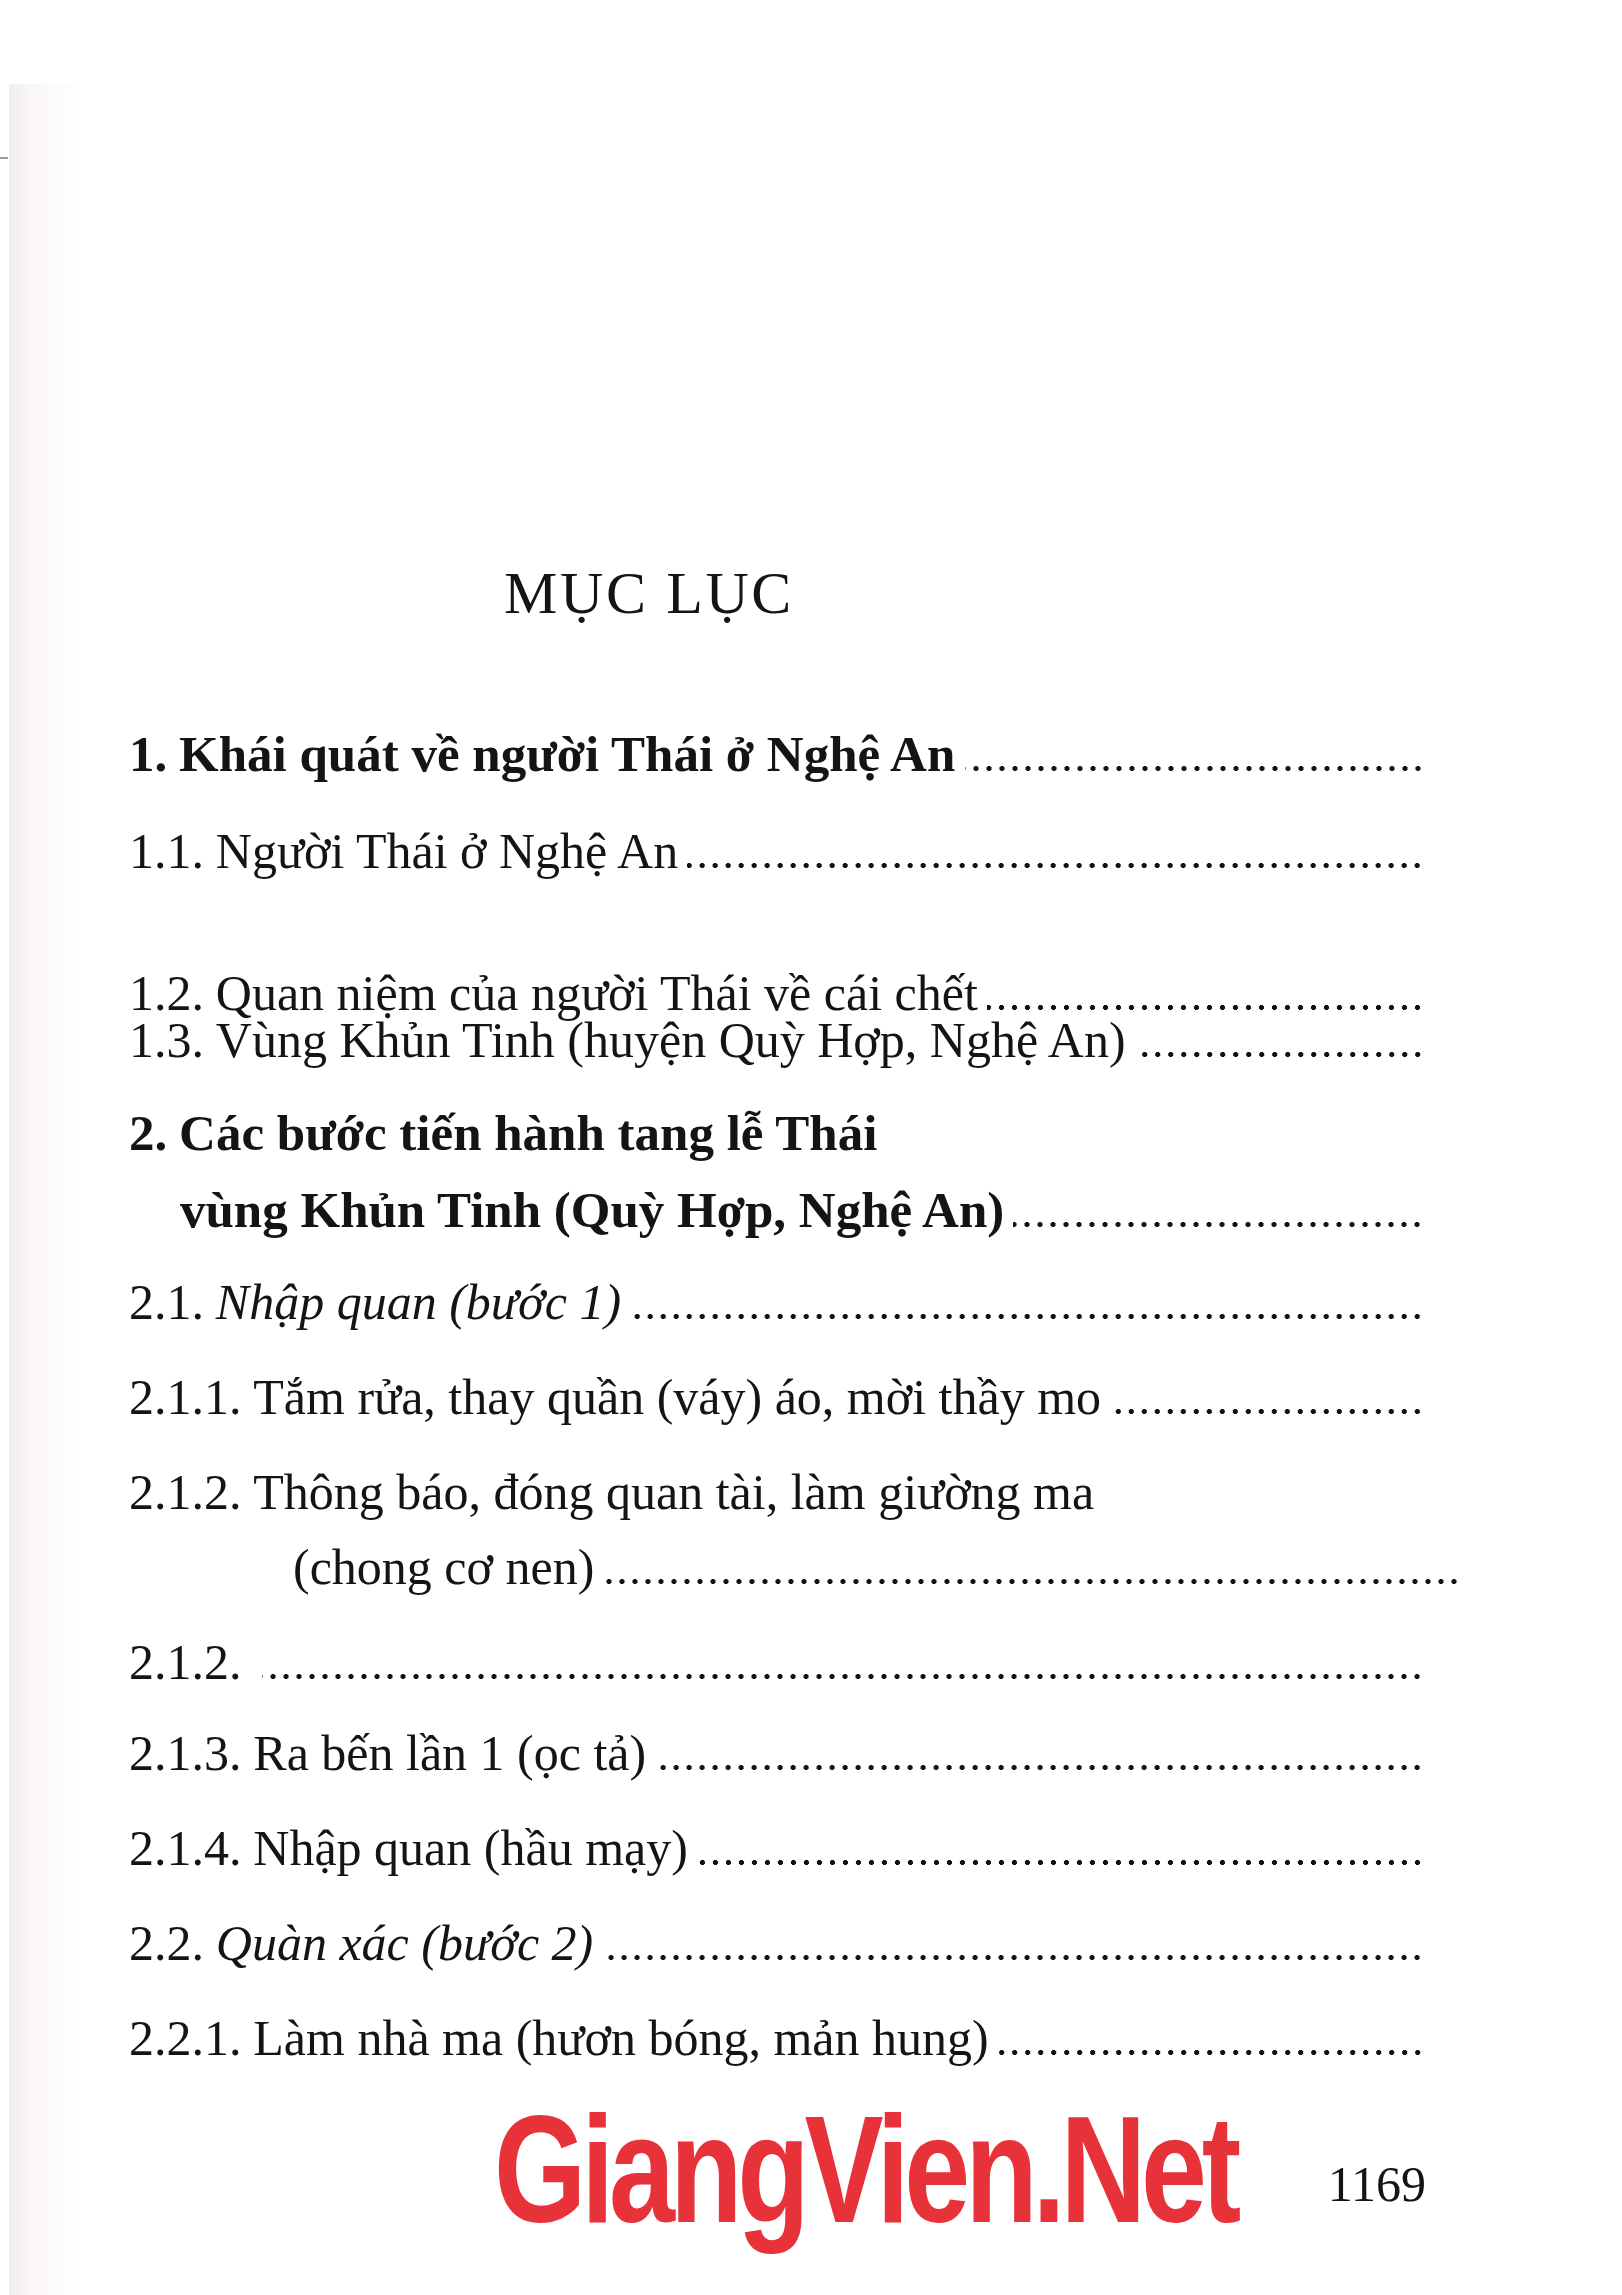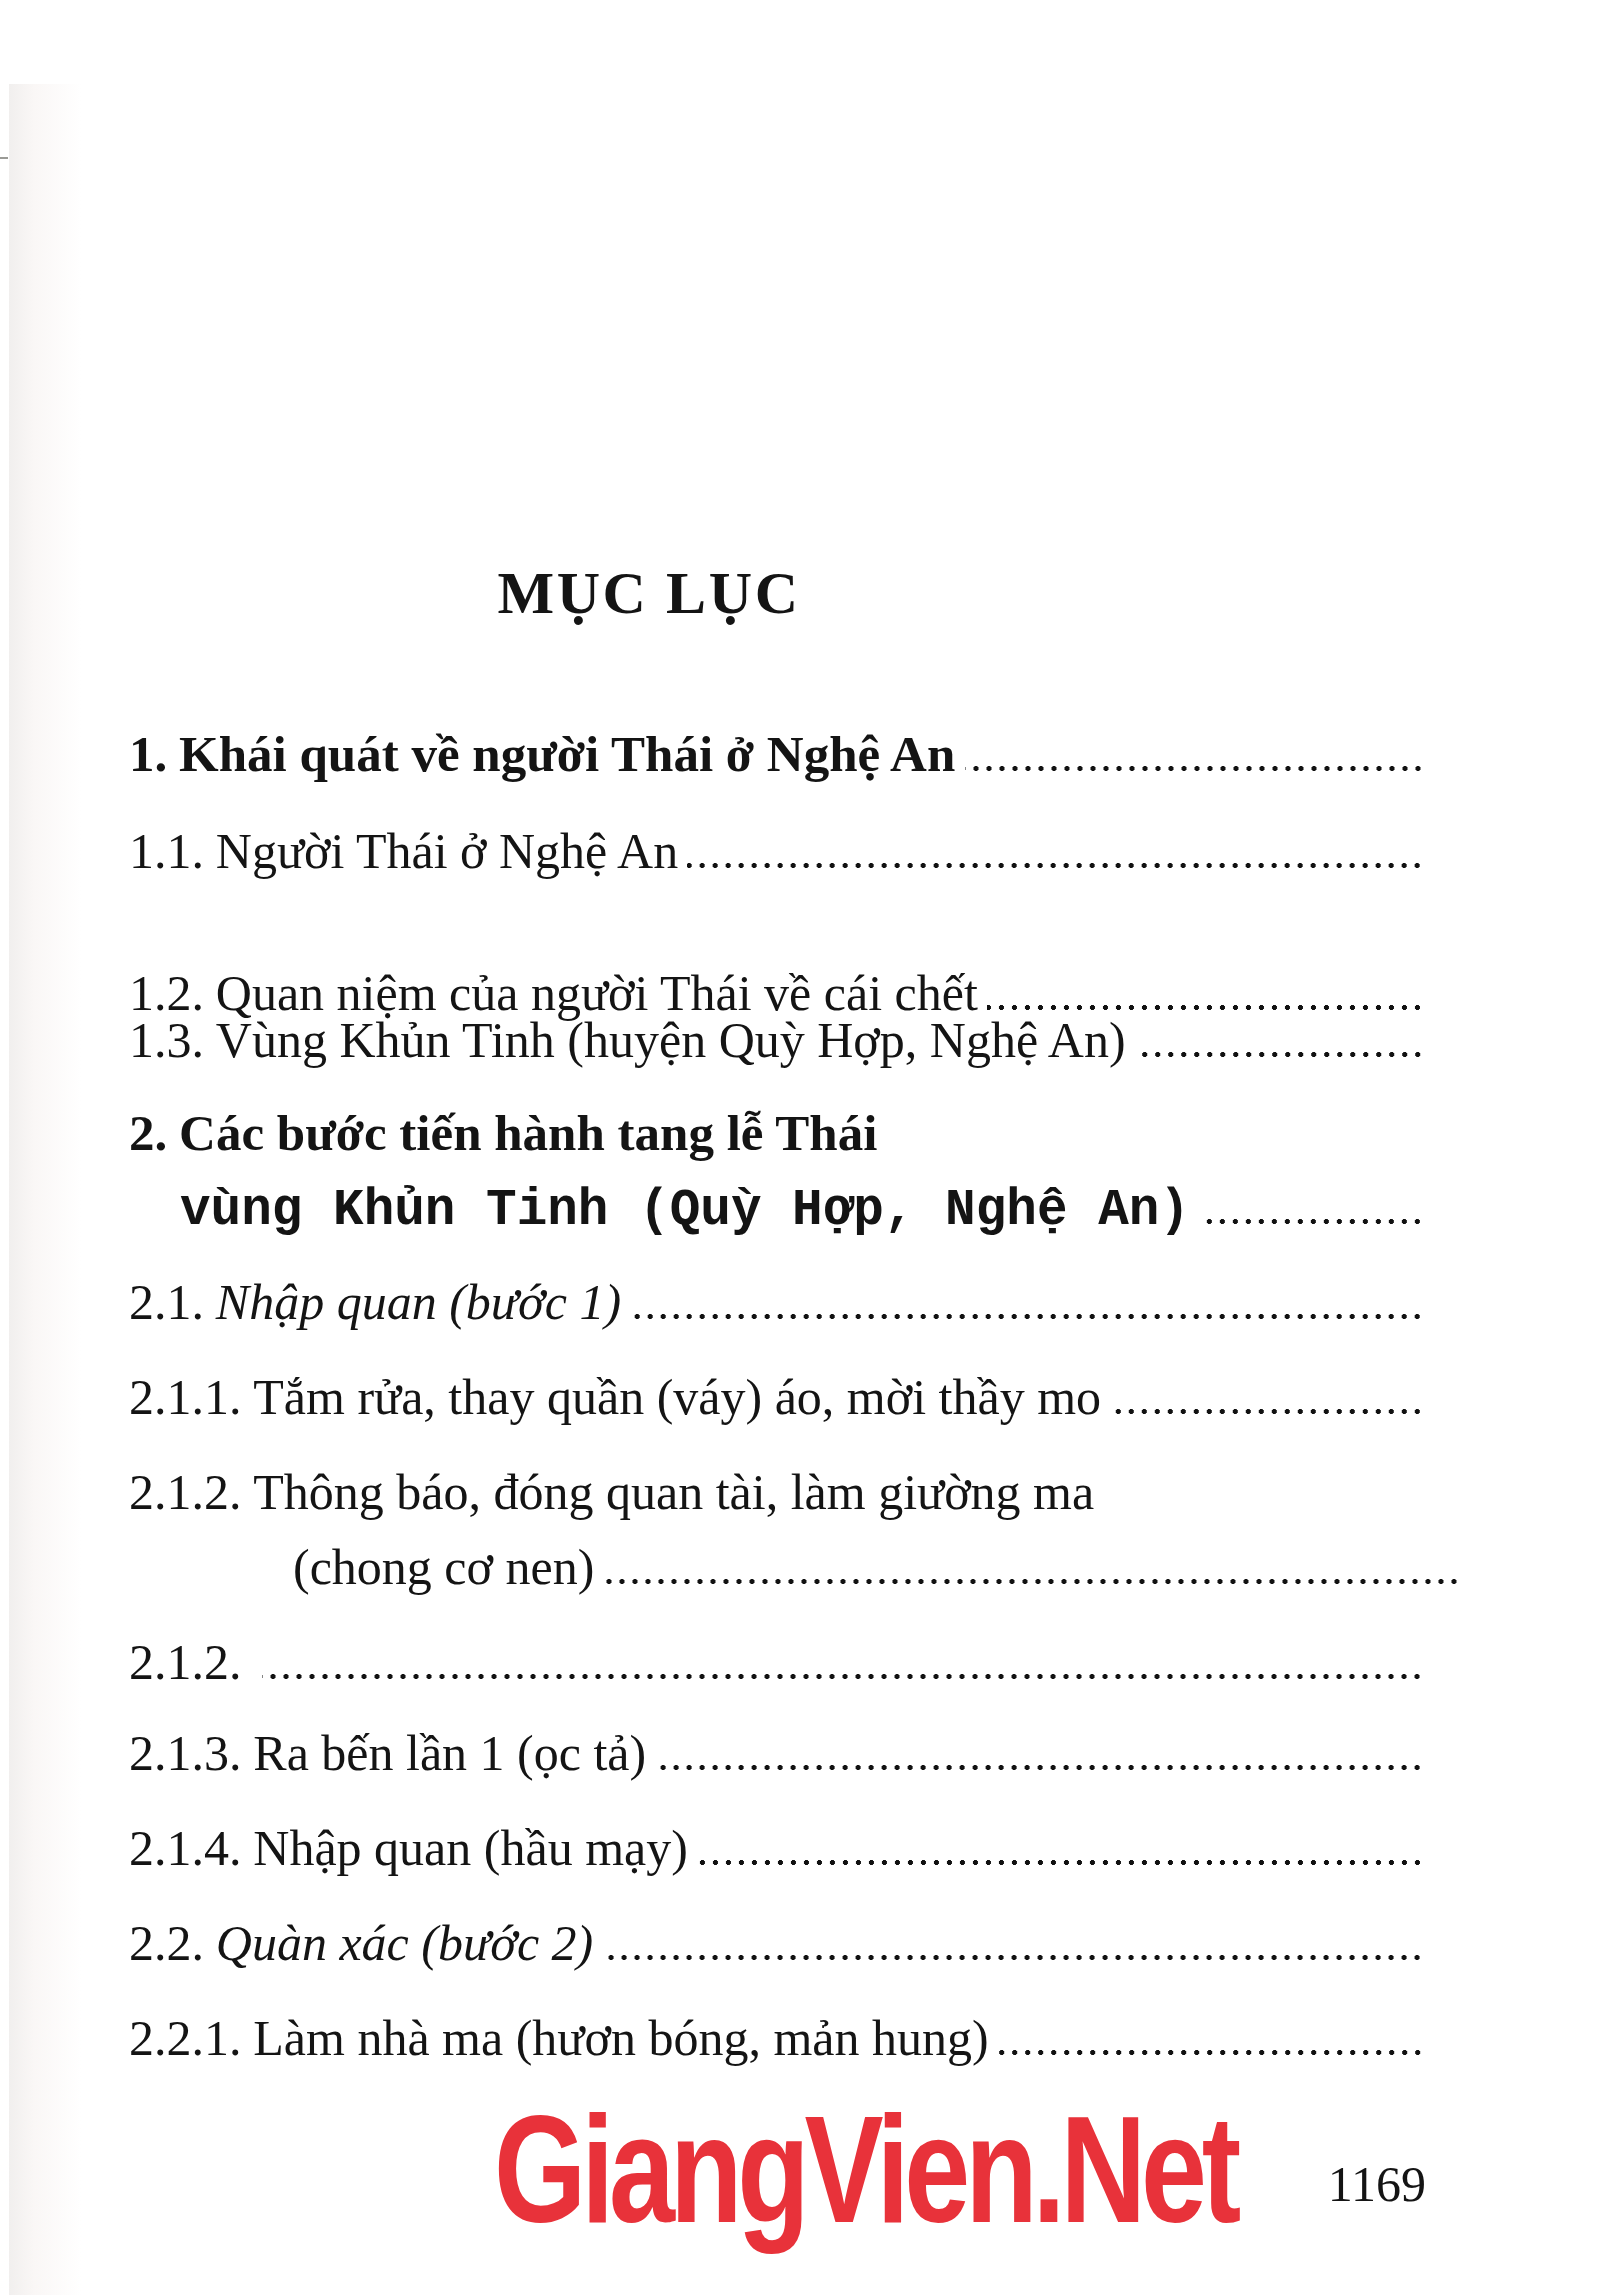--- a/index.html
+++ b/index.html
@@ -9,30 +9,30 @@
     font-family:"Liberation Serif", "DejaVu Serif", serif;
     color:#141414;
   }
   .page-edge {
     position:absolute; left:9.2px; top:84px; width:72px; height:2212px;
     background:linear-gradient(90deg, #f1efee 0%, #faf7f6 35%, #ffffff 100%);
   }
   .spine-mark { position:absolute; left:0; top:157px; width:7.9px; height:2px; background:#9a9a96; }
   .title {
     position:absolute; left:0; width:1298px; top:523px; text-align:center;
-    font-size:60px; font-weight:bold; letter-spacing:2.6px; line-height:1;
+    font-size:60px; font-weight:normal; letter-spacing:2.6px; line-height:1;
   }
   .toc { position:absolute; left:129px; width:1295px; top:0; height:2295px; }
   .row {
     position:absolute; left:0; width:1295px; display:flex; align-items:baseline;
     font-size:50px; line-height:1; white-space:nowrap;
   }
   .row.bold { font-weight:bold; font-size:51px; }
   .row.italic .ttl { font-style:italic; }
-  .row.indent-1 { left:51px; width:1244px;font-family:Liberation Mono, monospace; }
+  .row.indent-1 { left:51px; width:1244px; }
   .row.indent-2 { left:128px; width:1167px;margin-left:36px; }
   .num { margin-right:11.8px; }
   .leader {
     flex:1; margin-left:9.2px; height:5.2px; align-self:baseline;
     background-image:radial-gradient(circle, #111 2.4px, transparent 2.7px);
     background-size:13px 5.2px; background-repeat:repeat-x; background-position:right 0;
   }
   .page-number {
     position:absolute; right:196px; top:2159px; font-size:50px; line-height:1;
   }

